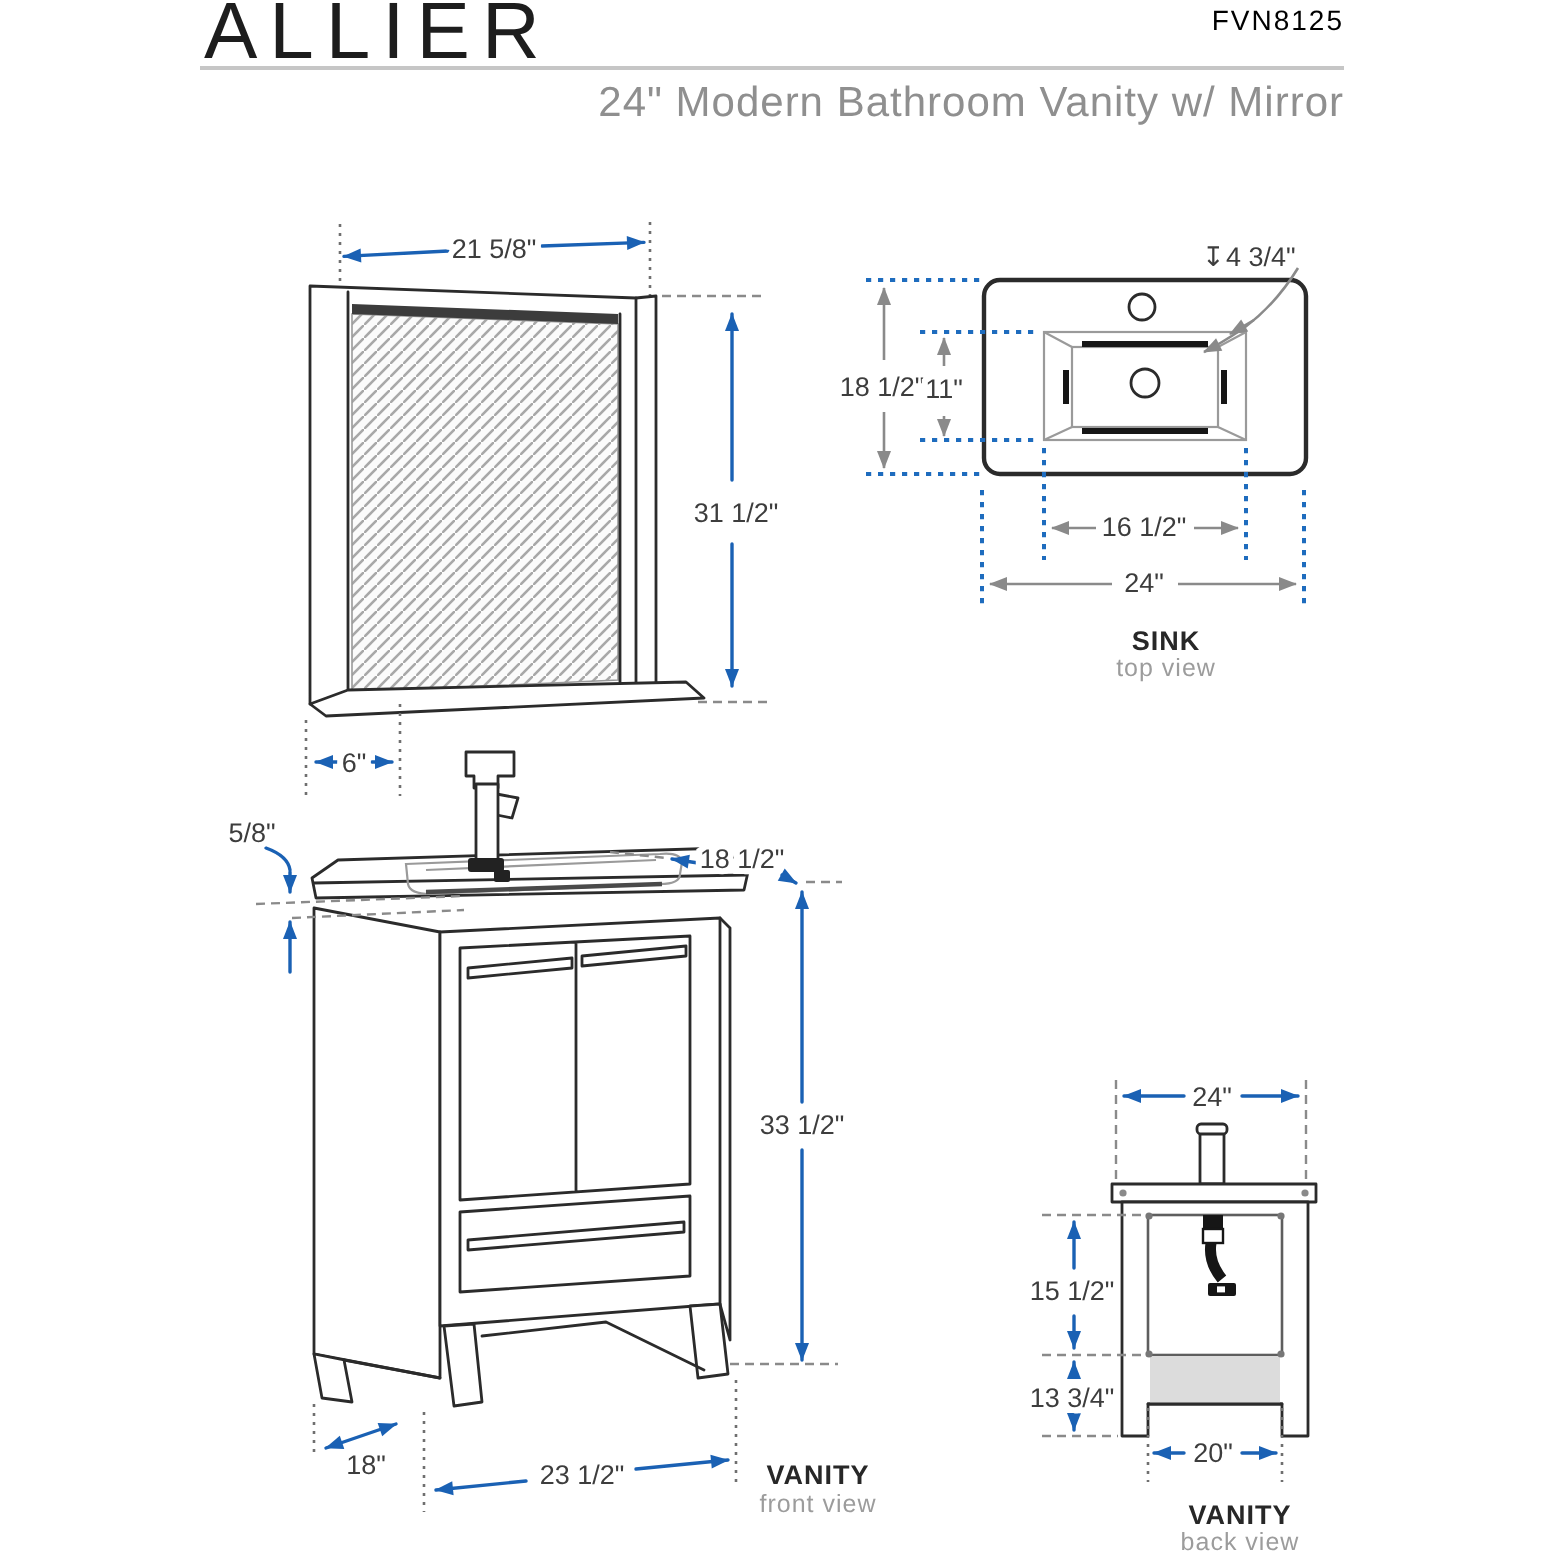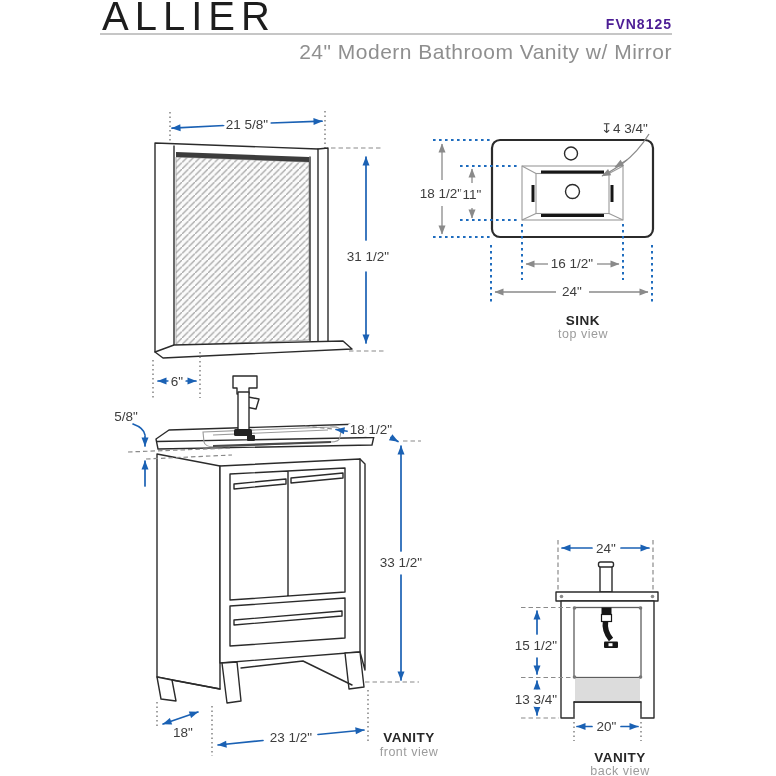--- a/index.html
+++ b/index.html
@@ -1,21 +1,21 @@
 <!DOCTYPE html>
 <html><head>
 <meta charset="utf-8">
 <style>
   html,body{margin:0;padding:0;background:#ffffff;}
   body{width:776px;height:776px;position:relative;overflow:hidden;
        font-family:"Liberation Sans",sans-serif;}
   .brand{position:absolute;left:102px;top:-3px;font-size:40px;line-height:38px;
          font-weight:200;letter-spacing:6px;color:#1d1d1d;}
-  .model{position:absolute;top:16px;right:104px;font-size:14px;font-weight:bold;
-         color:#4c1d95;letter-spacing:1px;}
+  .model{position:absolute;top:2px;right:104px;font-size:14px;font-weight:normal;
+         color:#000000;letter-spacing:1px;}
   .rule{position:absolute;left:100px;top:33px;width:572px;height:2px;background:#c6c6c6;}
   .subtitle{position:absolute;top:40px;right:104px;font-size:21px;color:#8f8f8f;
             letter-spacing:.5px;}
   svg{position:absolute;left:0;top:0;}
   .k{stroke:#2b2b2b;stroke-width:1.4;fill:none;stroke-linejoin:round;stroke-linecap:round;}
   .kf{stroke:#2b2b2b;stroke-width:1.4;fill:#ffffff;stroke-linejoin:round;}
   .k2{stroke:#2b2b2b;stroke-width:2.2;fill:#ffffff;stroke-linejoin:round;}
   .g{stroke:#9a9a9a;stroke-width:1.1;fill:none;}
   .dimB{stroke:#1a61b4;stroke-width:1.7;fill:none;stroke-linecap:round;}
   .dimG{stroke:#8a8a8a;stroke-width:1.3;fill:none;}

